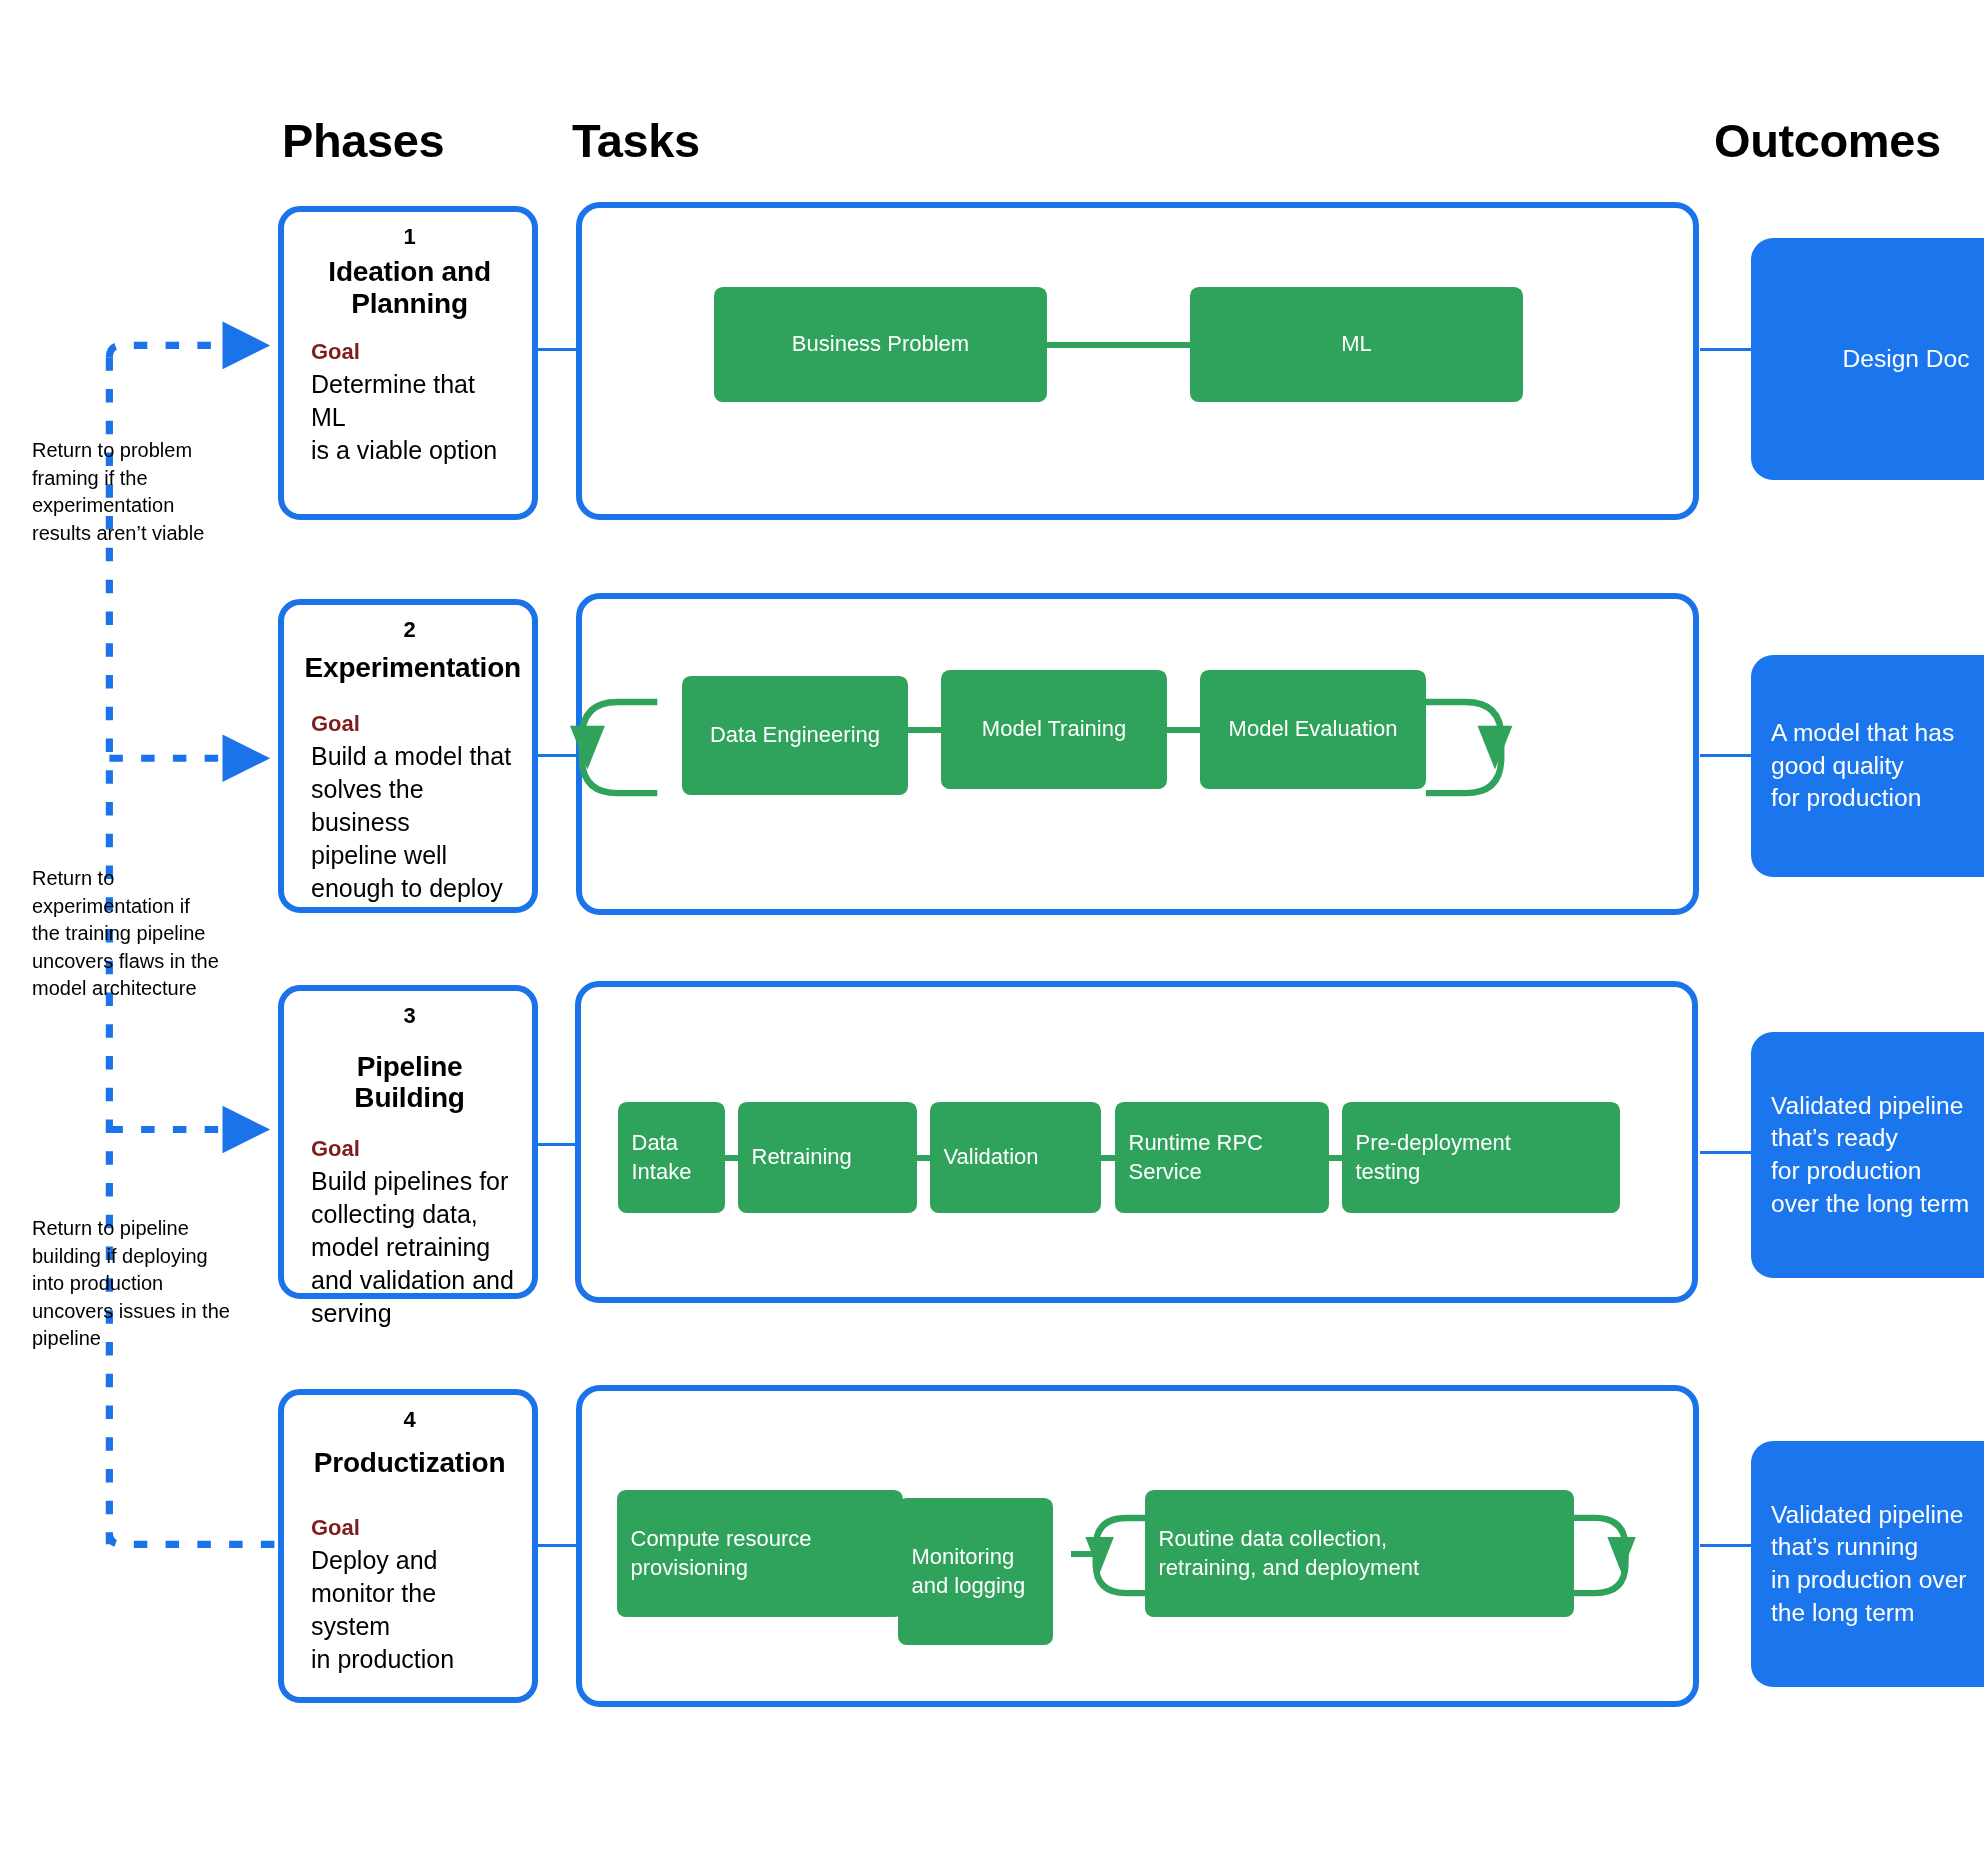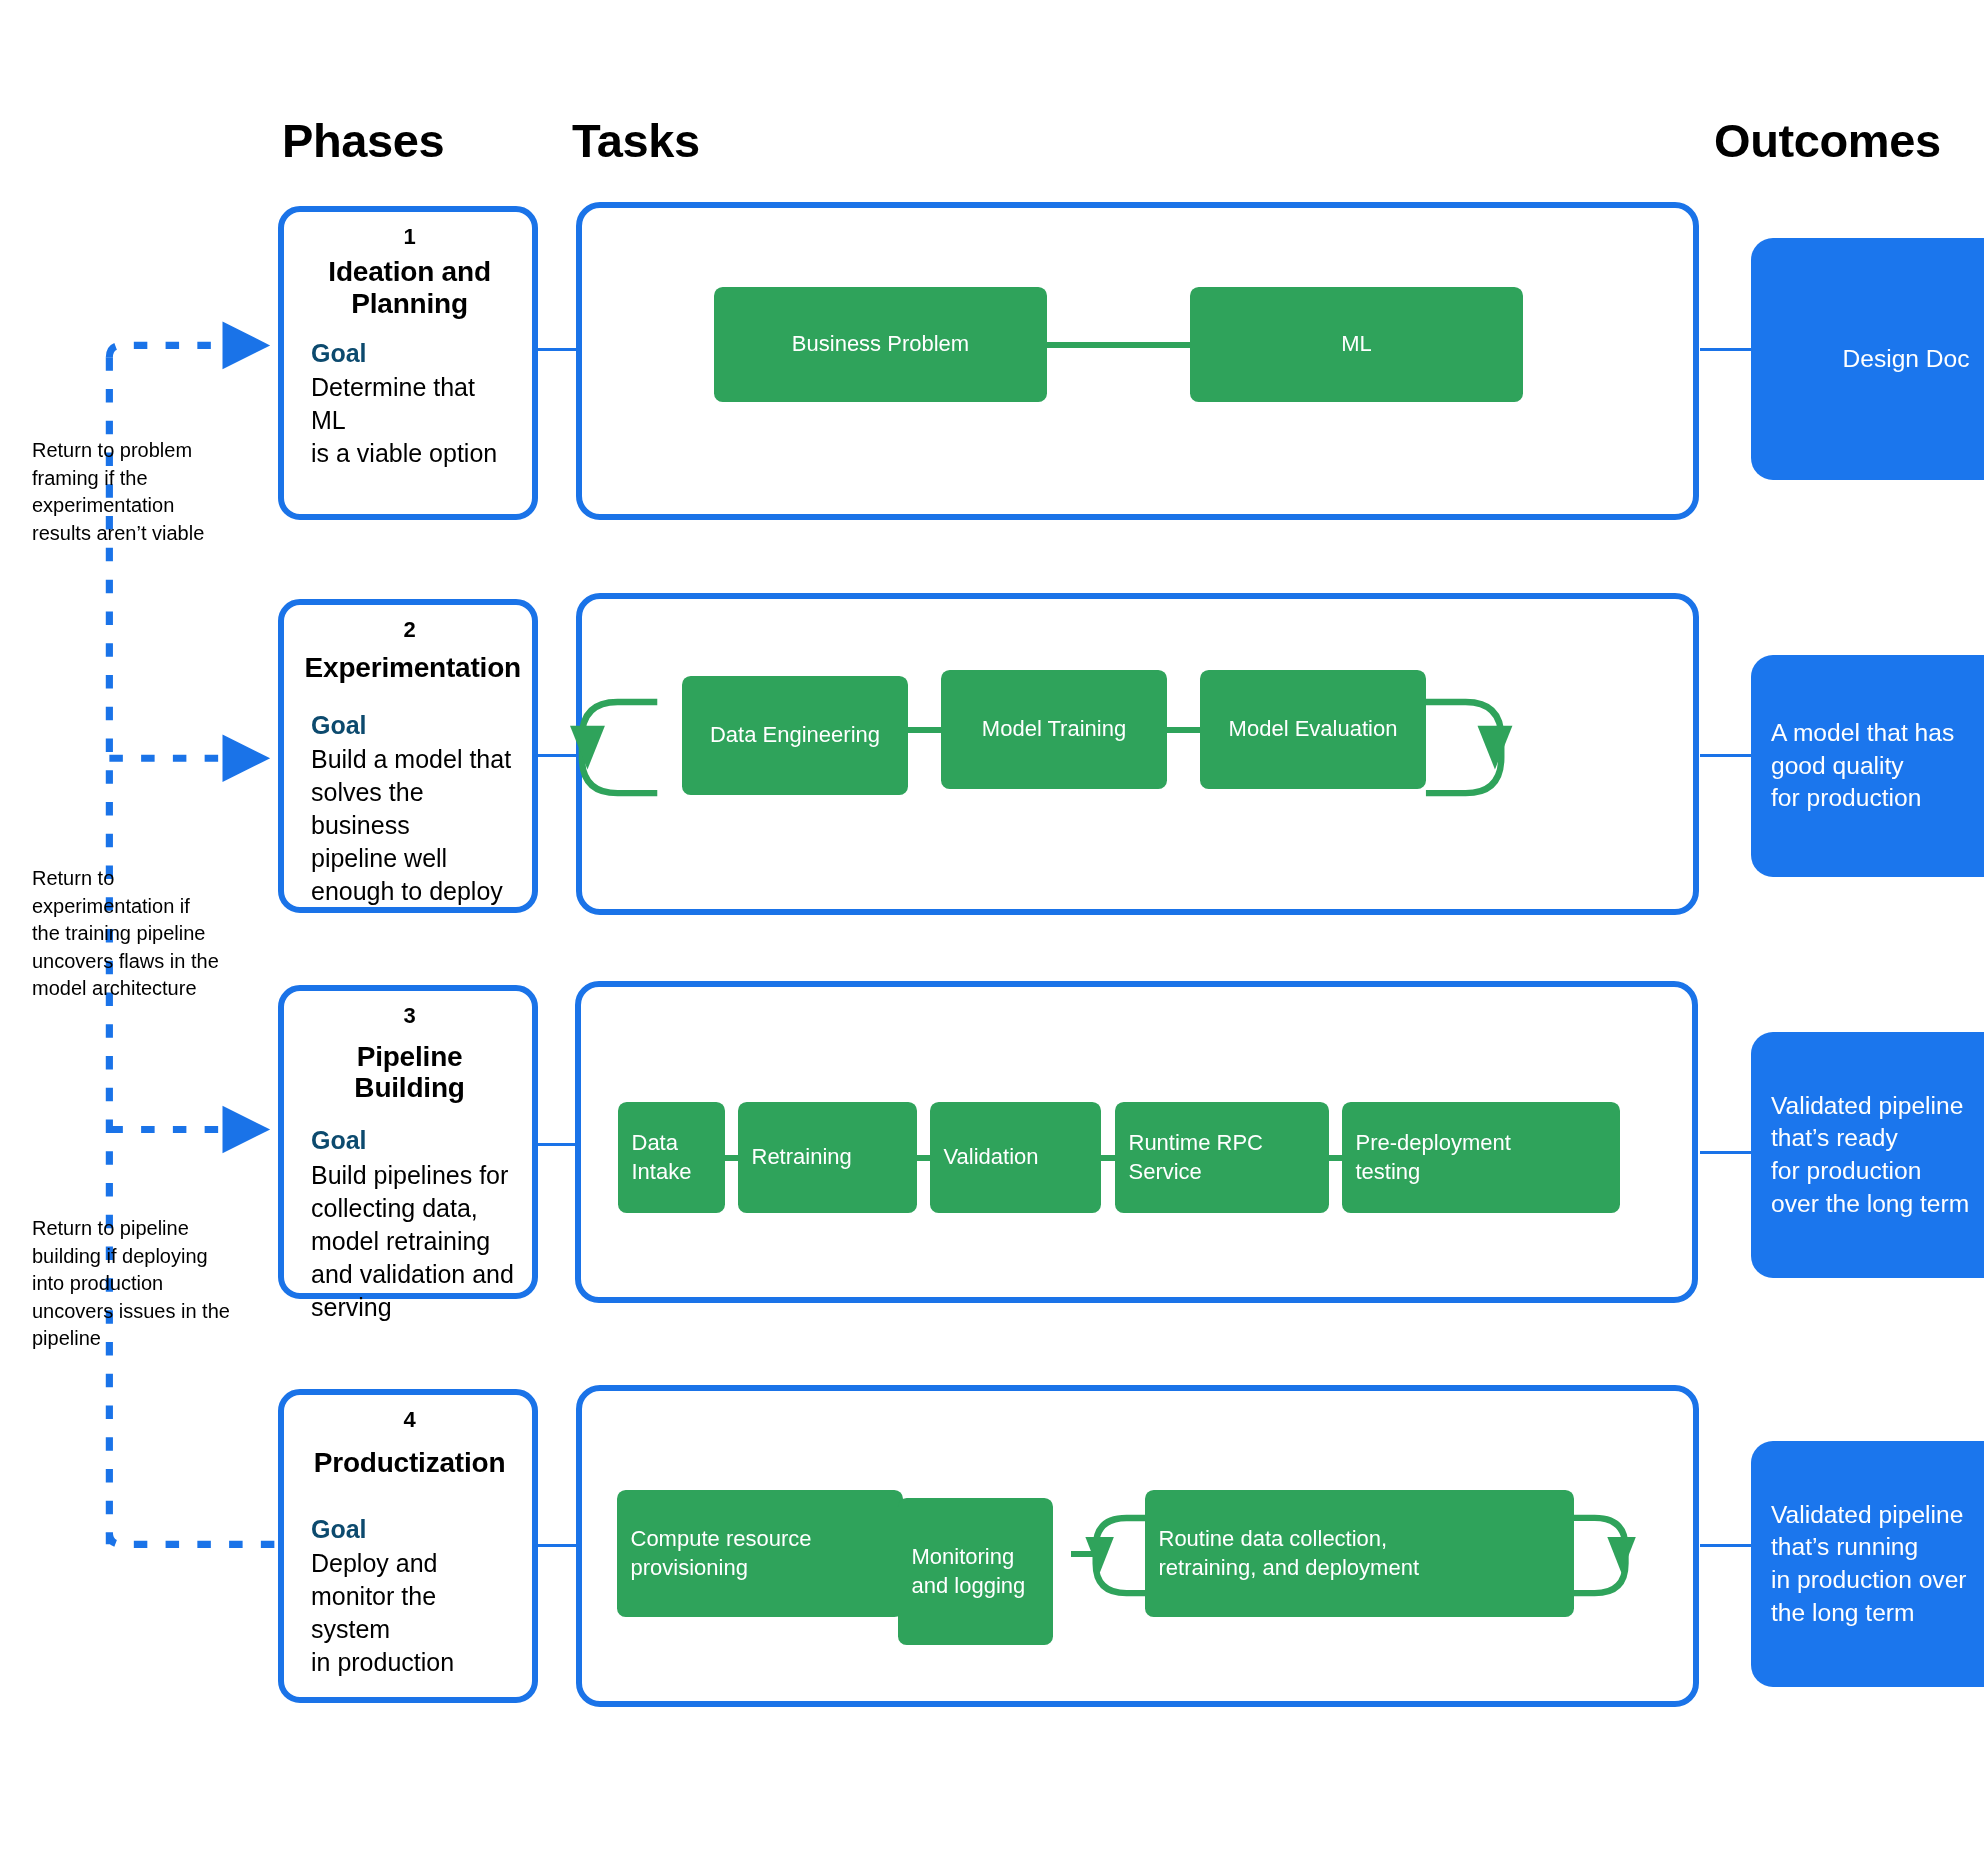--- a/index.html
+++ b/index.html
@@ -15,21 +15,21 @@
   .phase-card{
     box-sizing:border-box;
     border:6.4px solid #1a73e8;
     border-radius:22px;
     background:#fff;
     padding:13.5px 17.5px 13.5px 20.6px;
   }
   .phase-num{font-size:22px;font-weight:700;text-align:center;color:#000;line-height:1;}
   .phase-title{font-size:28px;font-weight:700;text-align:center;color:#000;line-height:1.12;margin-top:8.7px;letter-spacing:-0.2px;}
   .goal-block{margin-top:20.6px;padding-left:6.4px;}
-  .goal-label{font-size:25px;font-weight:700;color:#0c4a6e;line-height:1.1;}
+  .goal-label{font-size:22px;font-weight:700;color:#7f1d1d;line-height:1.1;}
   .goal-text{font-size:25px;font-weight:400;color:#000;line-height:1.32;margin-top:4px;}
 
   
   .task-panel{
     box-sizing:border-box;
     border:6.4px solid #1a73e8;
     border-radius:24px;
     background:#fff;
   }
 
@@ -169,21 +169,21 @@
 for production</div>
 
   <div class="abs note" style="left:32px;top:865px;width:230px;white-space:pre-line;">Return to
 experimentation if
 the training pipeline
 uncovers flaws in the
 model architecture</div>
 
   <div class="abs phase-card" style="left:278px;top:985px;width:260px;height:314px;">
     <div class="phase-num">3</div>
-    <div class="phase-title" style="margin-top:14px;">Pipeline Building</div>
+    <div class="phase-title" style="margin-top:24px;">Pipeline Building</div>
     <div class="goal-block" style="margin-top:24px;">
       <div class="goal-label">Goal</div>
       <div class="goal-text" style="white-space:pre-line;">Build pipelines for
 collecting data,
 model retraining
 and validation and
 serving</div>
     </div>
   </div>
   <div class="abs hline" style="left:538px;top:1143px;width:40px;"></div>

